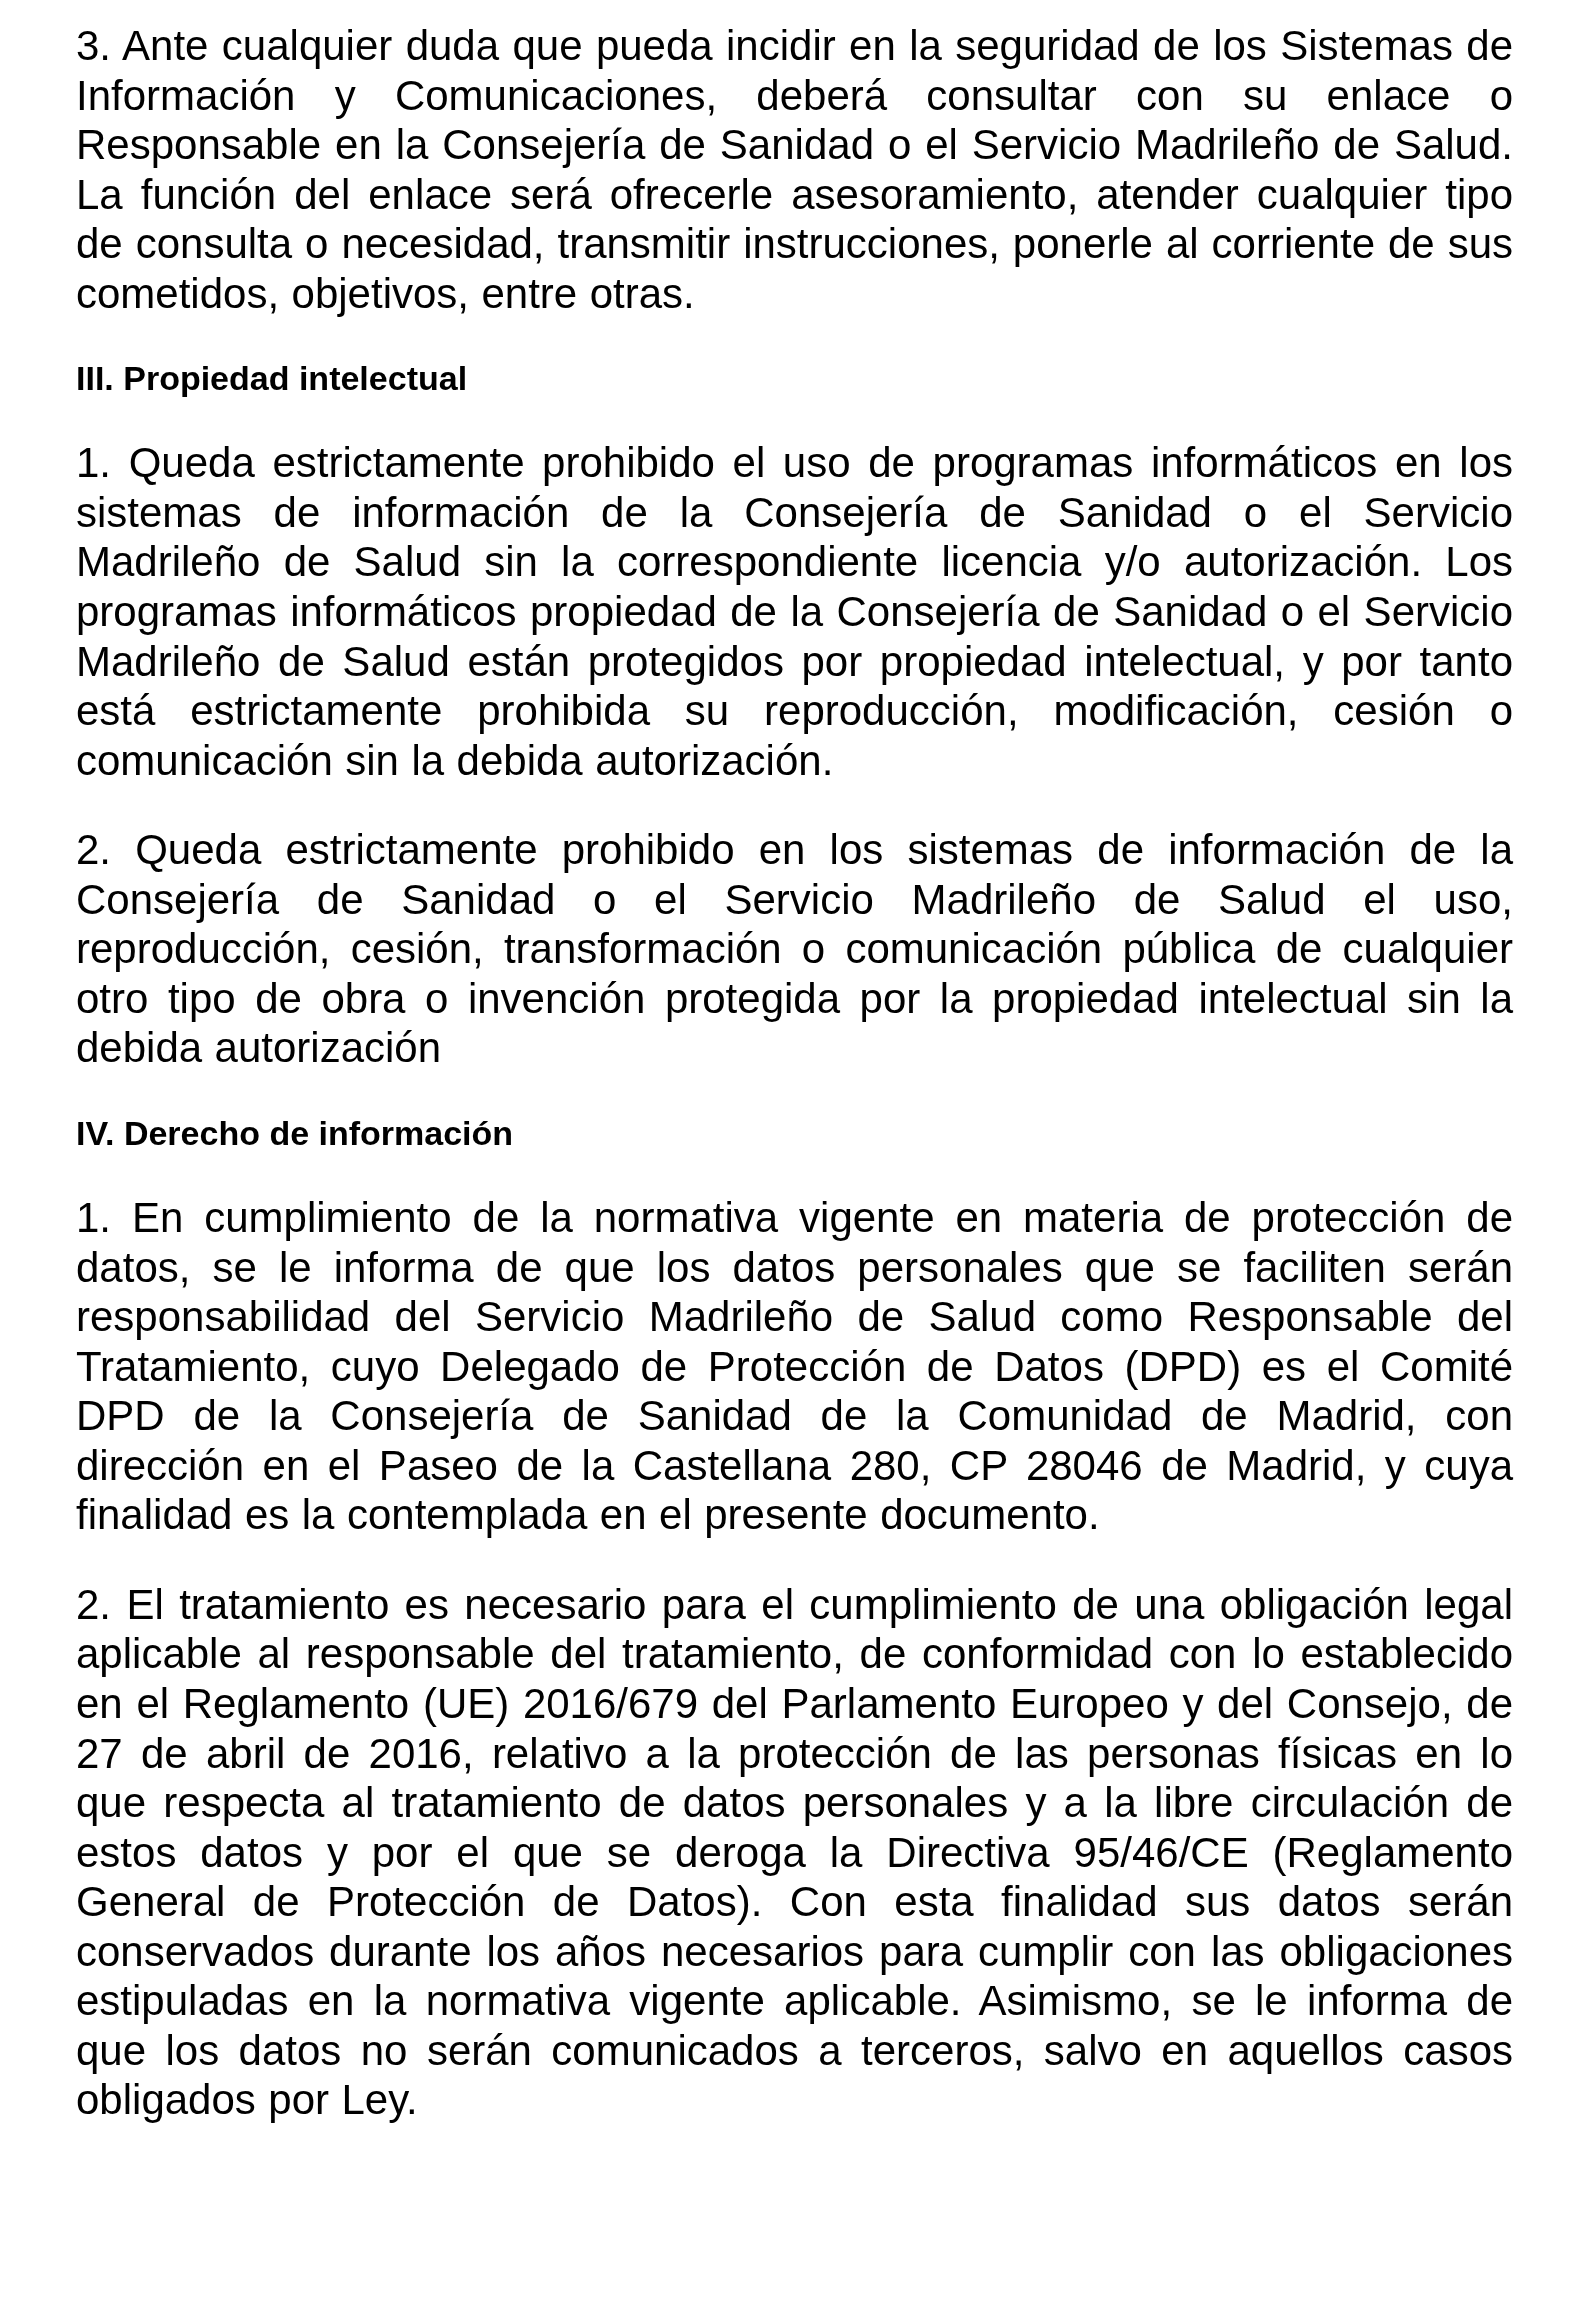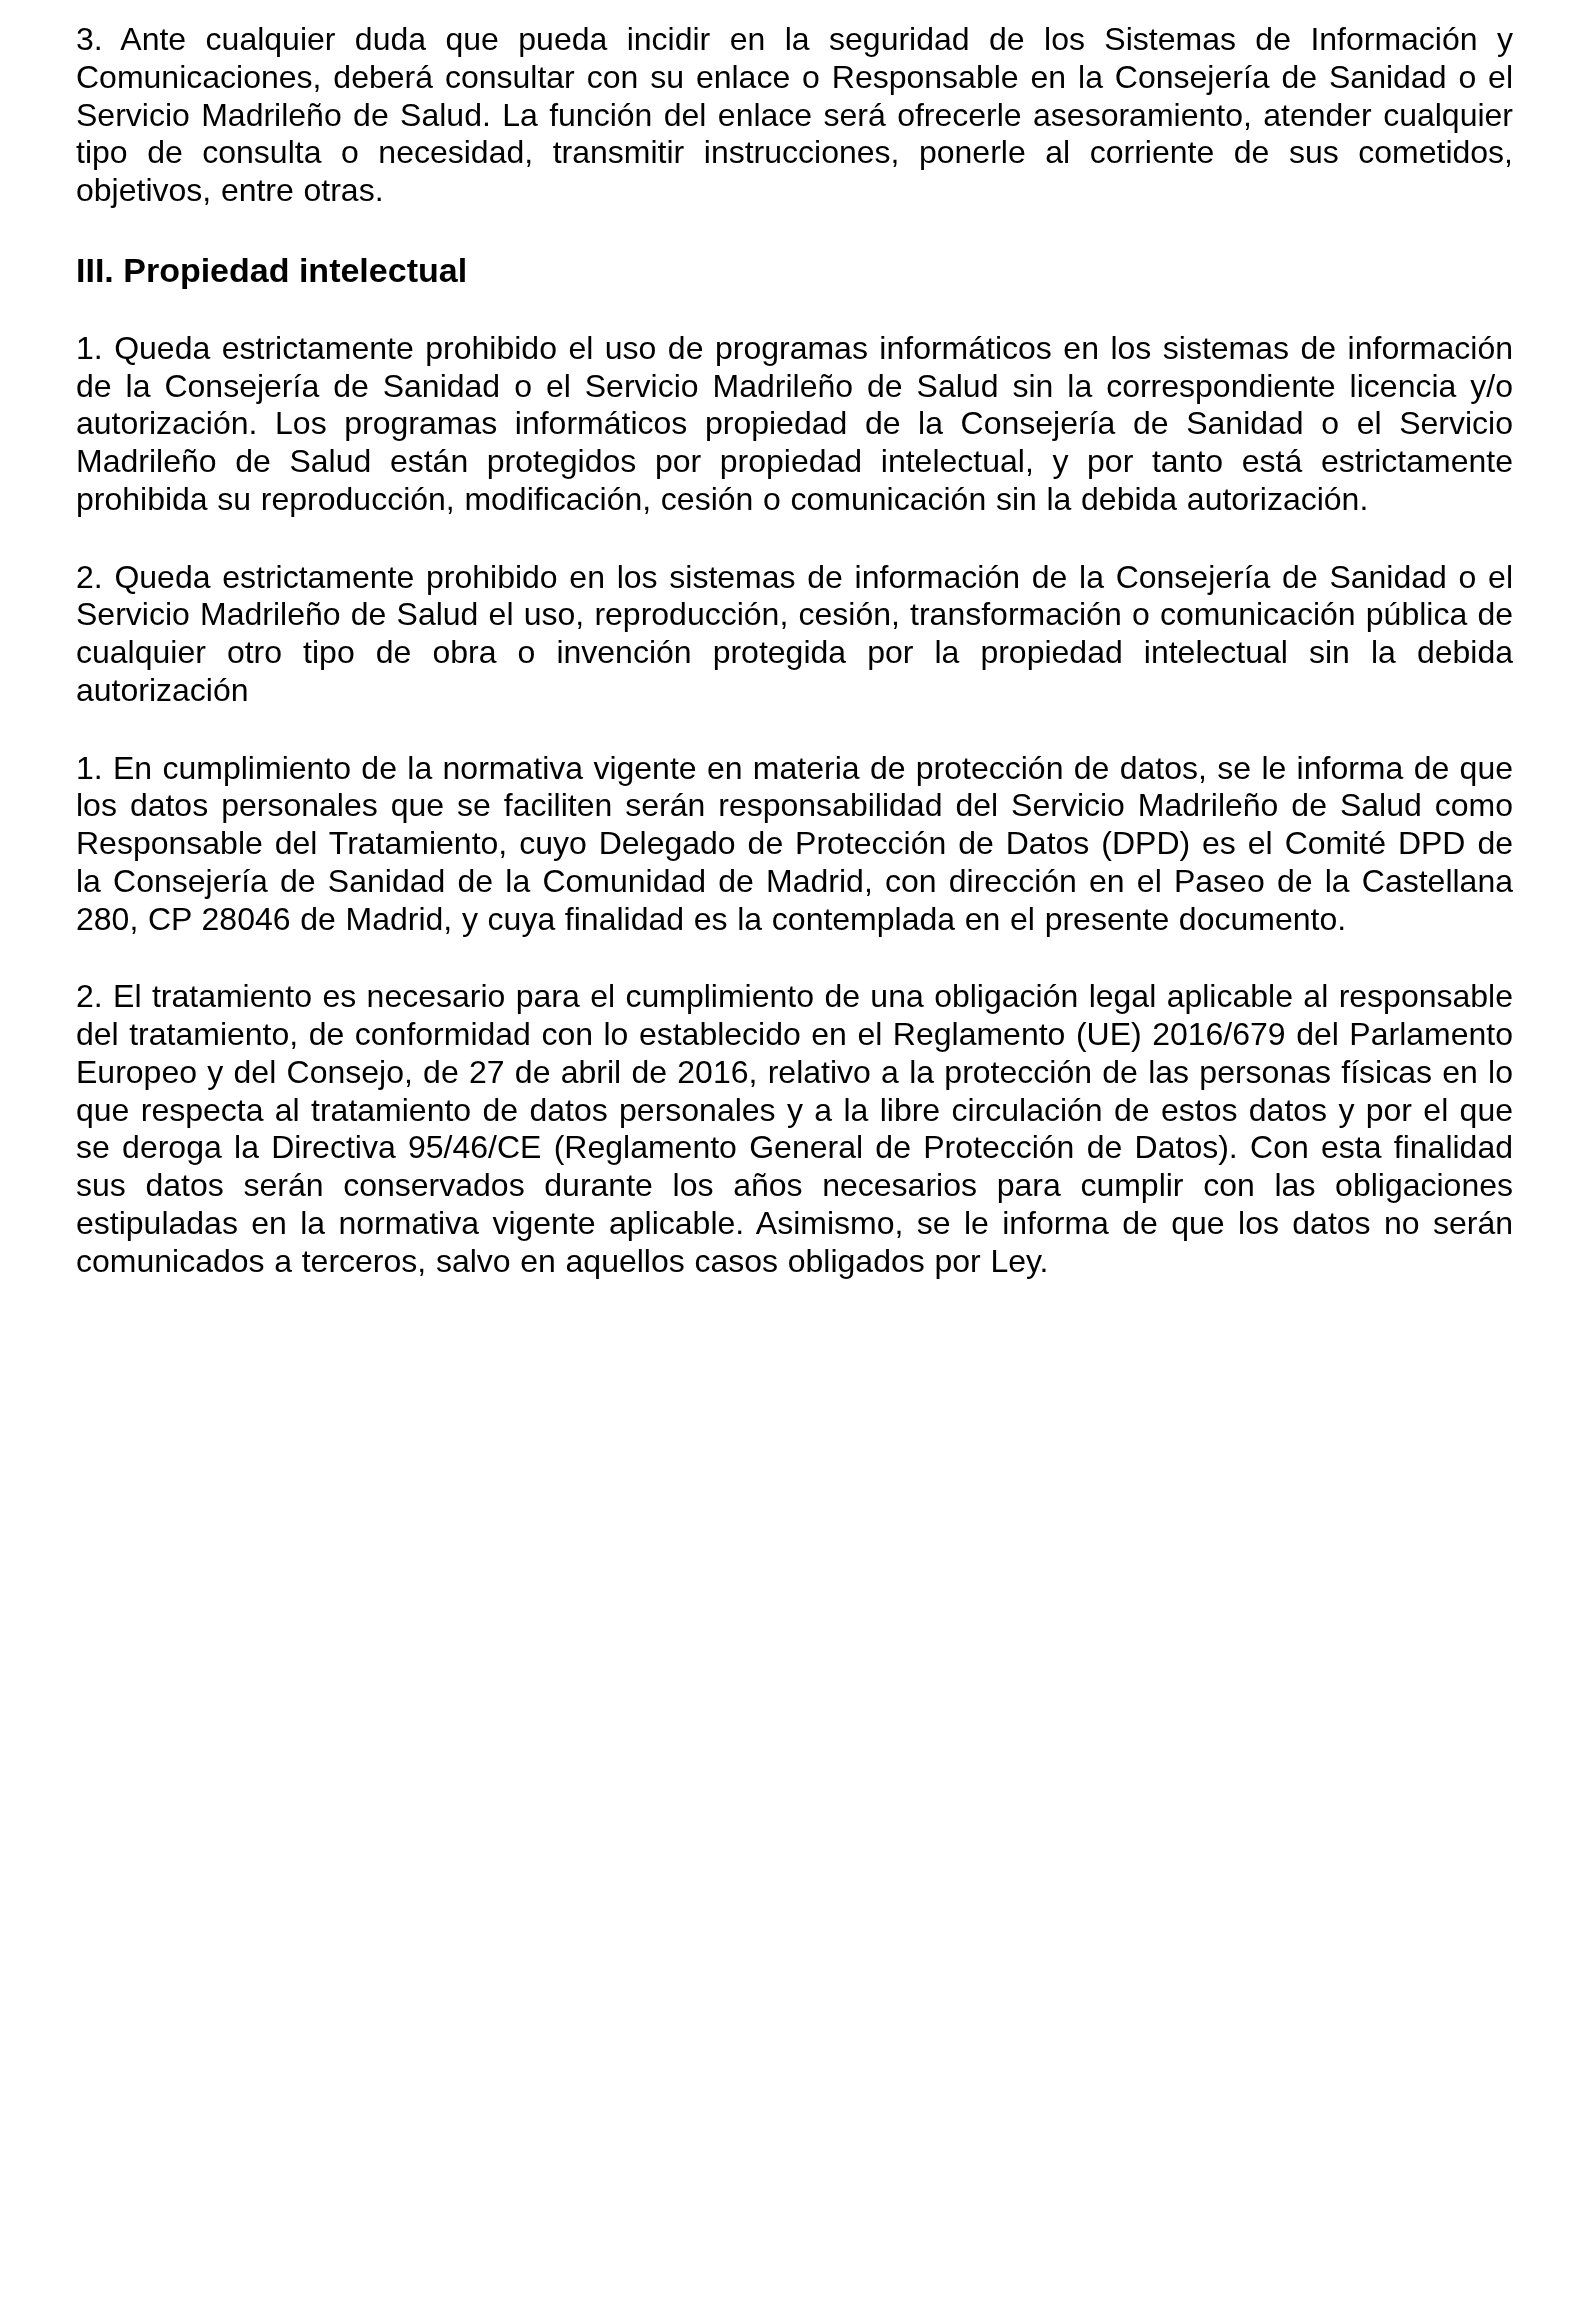--- a/index.html
+++ b/index.html
@@ -12,21 +12,21 @@
     width: 1589px;
     height: 2307px;
     background: #ffffff;
     color: #000000;
     font-family: "Liberation Sans", "DejaVu Sans", sans-serif;
     box-sizing: border-box;
     padding: 21px 76px 0 76px;
     overflow: hidden;
   }
   .doc-paragraph {
-    font-size: 32px;
+    font-size: 42px;
     line-height: 1.18;
     text-align: justify;
     margin: 0 0 40px 0;
     color: #000000;
     word-spacing: 0.8px;
   }
   .doc-heading {
     font-size: 34px;
     line-height: 1.18;
     font-weight: bold;
@@ -41,19 +41,20 @@
 <div class="page">
 
   <p class="doc-paragraph">3. Ante cualquier duda que pueda incidir en la seguridad de los Sistemas de Información y Comunicaciones, deberá consultar con su enlace o Responsable en la Consejería de Sanidad o el Servicio Madrileño de Salud. La función del enlace será ofrecerle asesoramiento, atender cualquier tipo de consulta o necesidad, transmitir instrucciones, ponerle al corriente de sus cometidos, objetivos, entre otras.</p>
 
   <h2 class="doc-heading">III. Propiedad intelectual</h2>
 
   <p class="doc-paragraph">1. Queda estrictamente prohibido el uso de programas informáticos en los sistemas de información de la Consejería de Sanidad o el Servicio Madrileño de Salud sin la correspondiente licencia y/o autorización. Los programas informáticos propiedad de la Consejería de Sanidad o el Servicio Madrileño de Salud están protegidos por propiedad intelectual, y por tanto está estrictamente prohibida su reproducción, modificación, cesión o comunicación sin la debida autorización.</p>
 
   <p class="doc-paragraph">2. Queda estrictamente prohibido en los sistemas de información de la Consejería de Sanidad o el Servicio Madrileño de Salud el uso, reproducción, cesión, transformación o comunicación pública de cualquier otro tipo de obra o invención protegida por la propiedad intelectual sin la debida autorización</p>
 
+  <h2 class="doc-heading">IV. Derecho de información</h2>
 
   <p class="doc-paragraph">1. En cumplimiento de la normativa vigente en materia de protección de datos, se le informa de que los datos personales que se faciliten serán responsabilidad del Servicio Madrileño de Salud como Responsable del Tratamiento, cuyo Delegado de Protección de Datos (DPD) es el Comité DPD de la Consejería de Sanidad de la Comunidad de Madrid, con dirección en el Paseo de la Castellana 280, CP 28046 de Madrid, y cuya finalidad es la contemplada en el presente documento.</p>
 
   <p class="doc-paragraph">2. El tratamiento es necesario para el cumplimiento de una obligación legal aplicable al responsable del tratamiento, de conformidad con lo establecido en el Reglamento (UE) 2016/679 del Parlamento Europeo y del Consejo, de 27 de abril de 2016, relativo a la protección de las personas físicas en lo que respecta al tratamiento de datos personales y a la libre circulación de estos datos y por el que se deroga la Directiva 95/46/CE (Reglamento General de Protección de Datos). Con esta finalidad sus datos serán conservados durante los años necesarios para cumplir con las obligaciones estipuladas en la normativa vigente aplicable. Asimismo, se le informa de que los datos no serán comunicados a terceros, salvo en aquellos casos obligados por Ley.</p>
 
 </div>
 
 
 </body></html>

